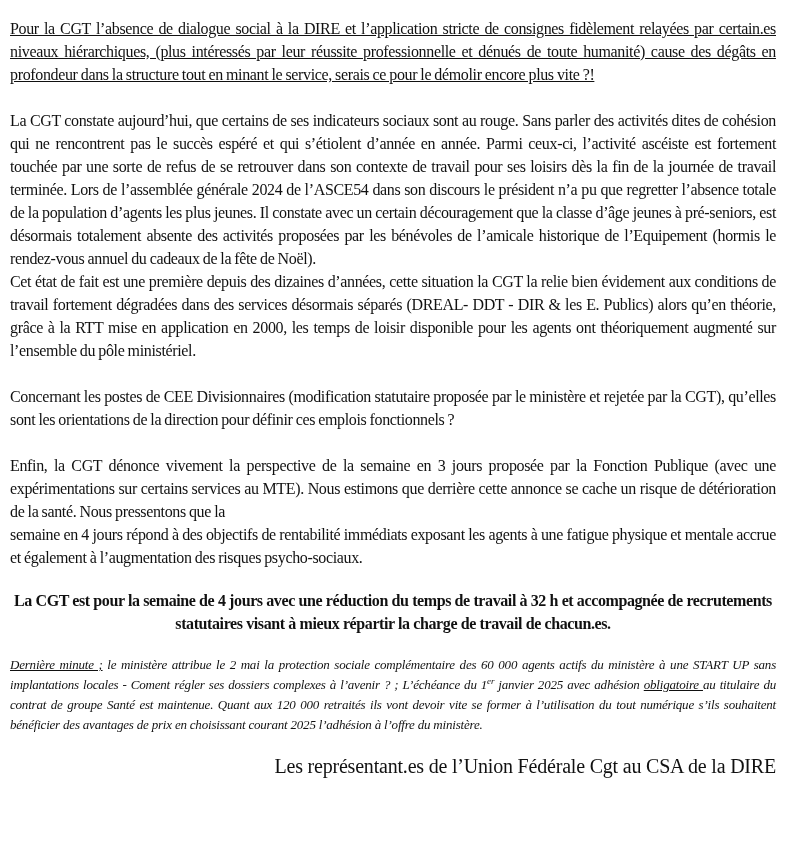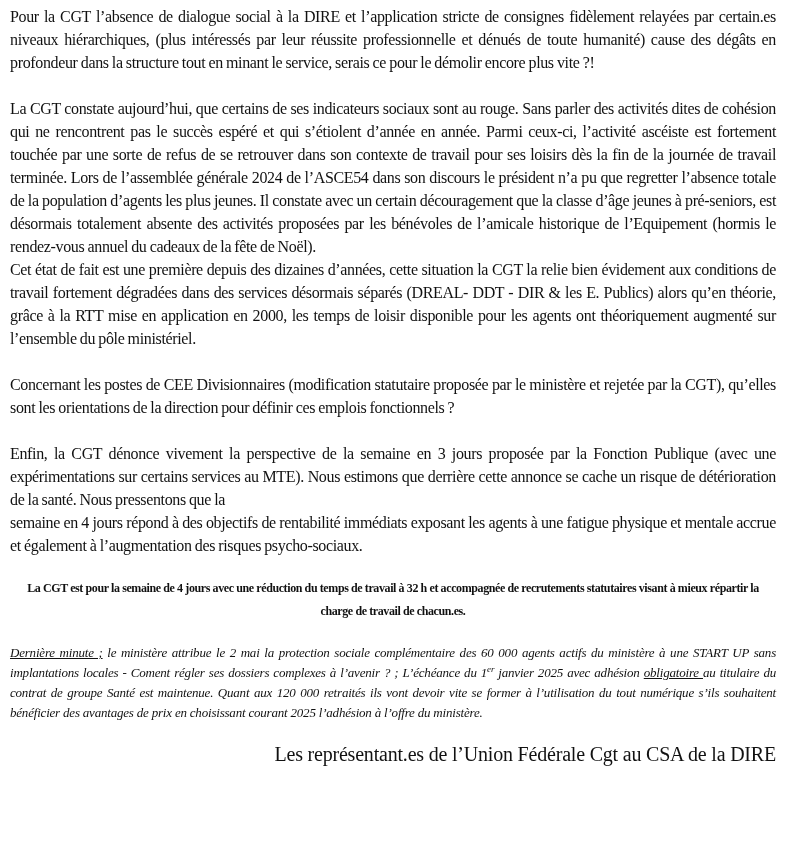--- a/index.html
+++ b/index.html
@@ -18,25 +18,25 @@
       padding: 0 10px 0 10px;
     }
     .p {
       margin: 0;
       font-size: 16px;
       line-height: 23px;
       text-align: justify;
       letter-spacing: -0.35px;
       word-spacing: -0.5px;
     }
-    .p1 { padding-top: 5px; }
+    .p1 { padding-top: 17px; text-decoration: underline; }
     .gap { height: 23px; }
     .bold-center {
       margin: 0;
-      font-size: 12px;
+      font-size: 16px;
       line-height: 23px;
       text-align: center;
       font-weight: bold;
       letter-spacing: -0.4px;
     }
     .note {
       margin: 0;
       font-size: 13px;
       line-height: 20px;
       font-style: italic;

